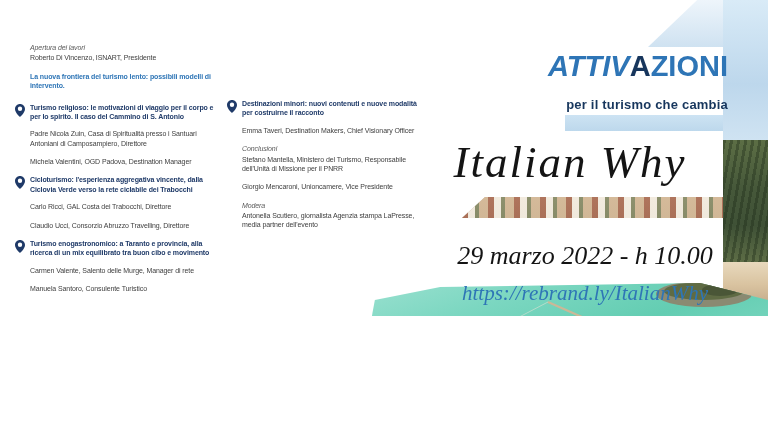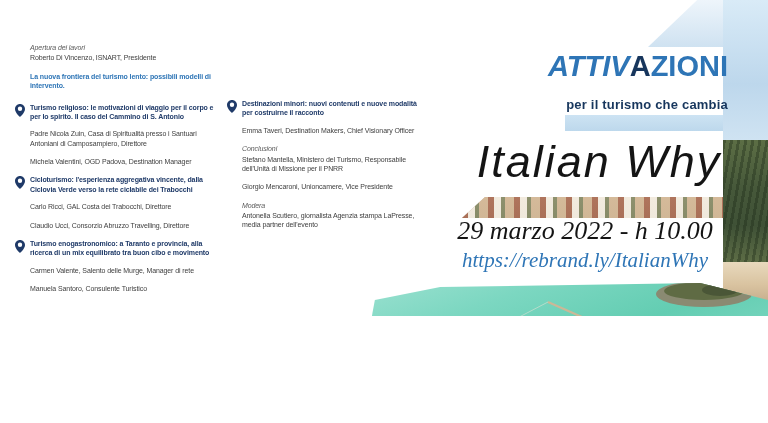--- a/index.html
+++ b/index.html
@@ -44,26 +44,26 @@
        linear-gradient(160deg,#9fe2d2 0%,#7cd7c1 25%,#63cdb2 50%,#7ad6bf 72%,#5bc7ab 100%);
      clip-path:polygon(0 100%,5.5% 15.2%,21.2% 6.2%,83.7% 3.4%,100% 15.2%,100% 100%);}
   #sea svg{display:block;width:416px;height:145px;}
 
   
   #brand{position:absolute;left:540px;top:52px;width:188px;text-align:right;line-height:1;}
   #brand-line1{font-size:29px;font-weight:bold;color:#2e75b6;letter-spacing:0;}
   #brand-line1 .it{font-style:italic;}
   #brand-line1 .navy{color:#17365d;}
   #brand-line2{font-size:13px;font-weight:bold;color:#17365d;margin-top:17px;letter-spacing:0.2px;}
-  #event-title{position:absolute;left:454px;top:136px;width:290px;text-align:center;
-     font-family:Liberation Sans, sans-serif;font-style:italic;font-size:45px;color:#141414;letter-spacing:2px;}
-  #when{position:absolute;left:440px;top:216px;width:290px;text-align:center;
+  #event-title{position:absolute;left:425px;top:136px;width:290px;text-align:center;
+     font-family:Liberation Serif, serif;font-style:italic;font-size:45px;color:#141414;letter-spacing:2px;}
+  #when{position:absolute;left:440px;top:241px;width:290px;text-align:center;
      font-family:"Liberation Serif",serif;font-style:italic;line-height:1.15;}
   #event-datetime{font-size:26px;color:#141414;}
-  #event-url{font-size:21px;color:#2e75b6;margin-top:2px;}
+  #event-url{font-size:21px;color:#2e75b6;margin-top:10px;}
 
   
   #footer{position:absolute;left:30px;top:388px;height:26px;display:flex;align-items:center;gap:22px;}
   .logo{display:flex;align-items:center;gap:5px;}
   .logo .vdiv{width:1px;height:11px;background:#c9c9c9;}
   .logo-label{font-size:6.5px;letter-spacing:0.6px;color:#3a4a63;font-weight:bold;}
   #ministero-label{font-size:4.8px;line-height:1.15;color:#2b3440;font-weight:bold;letter-spacing:0.2px;width:34px;}
   #ministero-sub{width:30px;height:2px;background:#d0d0d0;margin-top:1.5px;}
 </style>
 </head>

